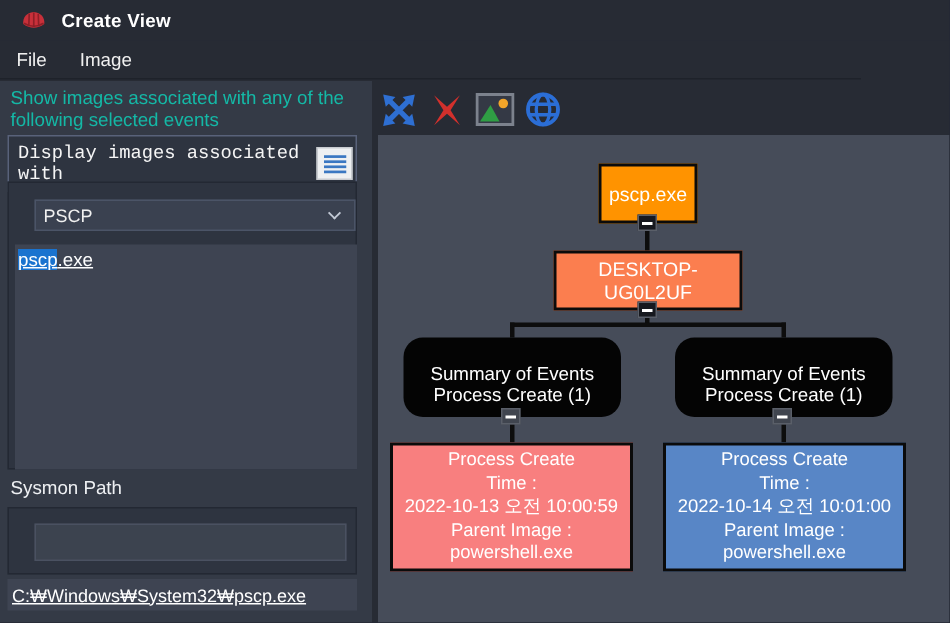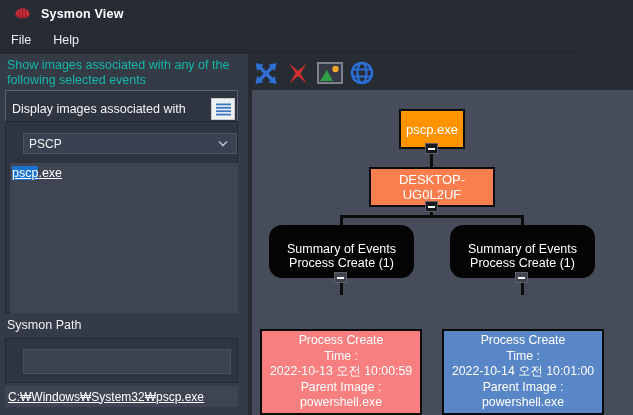--- a/index.html
+++ b/index.html
@@ -21,21 +21,21 @@
     display:flex; align-items:center; background:#272b34; border-bottom:1px solid #1e222a; }
   .menu-item { font-size:12.5px; color:#f0f0f0; padding:4px 11px; cursor:default; }
 
   
   .left-panel { position:absolute; left:0; top:54px; width:248px; height:361px; background:#343a46; }
   .right-panel { position:absolute; left:248px; top:54px; width:385px; height:361px; background:#272b34; }
 
   .intro { position:absolute; left:7px; top:4px; width:238px; font-size:12.5px; line-height:15px; color:#14b8a6; }
 
   .display-row { position:absolute; left:5px; top:36px; width:233px; height:38px;
-    background:#2e3440; border:1px solid #59627a; display:flex; align-items:center; }
+    background:#2e3440; border:1px solid #59627a; display:flex; align-items:center;font-family:Liberation Mono, monospace; }
   .display-row .lbl { font-size:12.5px; color:#f5f5f5; padding-left:6px; flex:1; }
   .list-btn { width:24px; height:22px; margin-right:2px; background:#eef0f2; border:1px solid #c8cbd0;
     display:flex; align-items:center; justify-content:center; padding:0; }
 
   .groupbox { position:absolute; background:#2e3440; border:1px solid #232833; }
   .gb1 { left:5px; top:67px; width:233px; height:192px;padding-left:12px; }
   .gb2 { left:5px; top:284px; width:233px; height:45px; }
 
   .combo { position:absolute; left:17px; top:11px; width:214px; height:21px; background:#3a4150;
     border:1px solid #4b5467; display:flex; align-items:center; font-size:12px; color:#f0f0f0; }
@@ -67,21 +67,21 @@
 
   .node { position:absolute; display:flex; align-items:center; justify-content:center;
     color:#ffffff; text-align:center; }
   .node-root { left:147px; top:19px; width:66px; height:40px; background:#ff9300; border:2px solid #0b0b0b; font-size:13px; }
   .node-host { left:117px; top:77px; width:126px; height:40px; background:#fb7e4f; border:2px solid #0b0b0b; font-size:13px; }
   .node-summary { width:145px; height:53px; background:#040404; border-radius:13px;
     flex-direction:column; justify-content:flex-end; padding:9px 4px 8px 4px; font-size:12.5px; }
   .sum-left { left:17px; top:135px; }
   .sum-right { left:198px; top:135px; }
   .node-event { width:162px; height:86px; border:2px solid #0b0b0b; flex-direction:column;
-    font-size:12.3px; line-height:15.6px;margin-top:34px; }
+    font-size:12.3px; line-height:15.6px; }
   .event-red { left:8px; top:205px; background:#f87f7f; }
   .event-blue { left:190px; top:205px; background:#5886c6; }
 
   .handle { position:absolute; width:13px; height:11px; display:flex; align-items:center;
     justify-content:center; border:1px solid #5a5f69; }
   .handle-dark { background:#17191f; }
   .handle-gray { background:#40454f; }
   .handle .minus { width:7px; height:2px; background:#ffffff; }
 
   .conn { position:absolute; background:#0d0d0d; }
@@ -91,26 +91,26 @@
 
 <div class="window">
   <div class="red-strip"></div>
 
   <div class="titlebar">
     <svg class="app-icon" viewBox="0 0 17 15">
       <path d="M1.5 10 Q1 3 8.5 2 Q16 3 15.5 10 Q12 12.5 8.5 12.5 Q5 12.5 1.5 10 Z" fill="#c8303a"></path>
       <path d="M5.5 3.2 L5.2 11.4 M8.5 2.4 L8.5 12 M11.5 3.2 L11.8 11.4" stroke="#8e1f27" stroke-width="1.1" fill="none"></path>
       <path d="M2 9.5 Q8.5 13.5 15 9.5" stroke="#8e1f27" stroke-width="1" fill="none"></path>
     </svg>
-    <span class="title">Sysmon View</span>
+    <span class="title">Create View</span>
   </div>
 
   <div class="menubar">
     <span class="menu-item">File</span>
-    <span class="menu-item">Help</span>
+    <span class="menu-item">Image</span>
   </div>
 
   <div class="left-panel">
     <div class="intro">Show images associated with any of the following selected events</div>
 
     <div class="display-row">
       <span class="lbl">Display images associated with</span>
       <button class="list-btn">
         <svg width="15" height="13" viewBox="0 0 15 13">
           <rect x="0" y="0.5" width="15" height="1.8" fill="#3a77c2"></rect>

